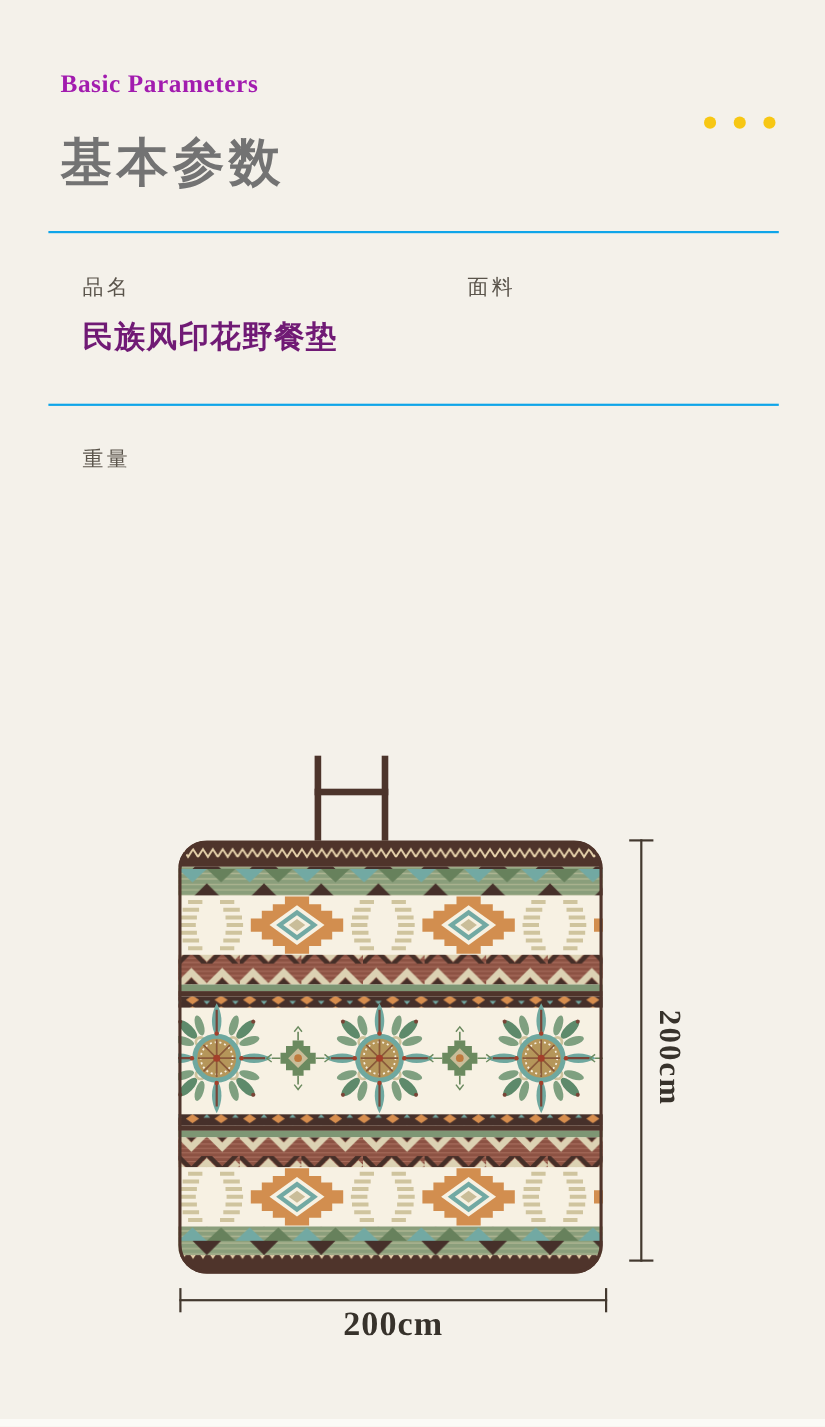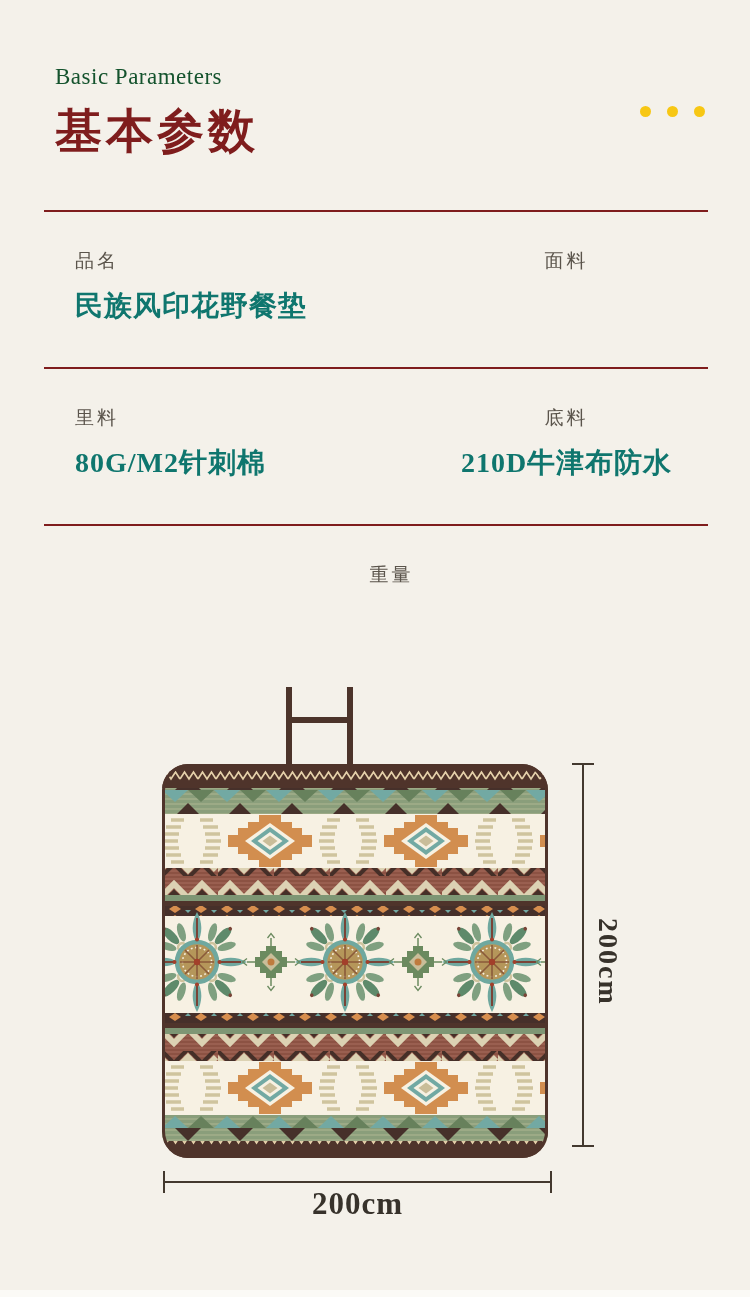--- a/index.html
+++ b/index.html
@@ -3,31 +3,31 @@
 <meta charset="utf-8">
 <style>
   html,body{margin:0;padding:0;}
   body{
     width:750px;height:1297px;position:relative;overflow:hidden;
     background:#f4f1ea;
     font-family:"Liberation Serif","DejaVu Serif",serif;
   }
   
   .header{position:absolute;top:64px;left:55px;}
-  .title-en{font-size:23px;font-weight:400;color:#14532d;letter-spacing:.5px;}
-  .title-zh{font-size:47px;font-weight:600;color:#7f1d1d;letter-spacing:4px;margin-top:10px;}
+  .title-en{font-size:23px;font-weight:700;color:#a21caf;letter-spacing:.5px;}
+  .title-zh{font-size:47px;font-weight:600;color:#737373;letter-spacing:4px;margin-top:27px;}
   .dots{position:absolute;top:106px;left:640px;display:flex;gap:16px;}
   .dot{width:11px;height:11px;border-radius:50%;background:#f7c714;}
   
   .specs{position:absolute;top:210px;left:44px;width:664px;}
-  .spec-row{border-top:2px solid #7f1d1d;padding:36px 0 42px 31px;display:flex;}
+  .spec-row{border-top:2px solid #0ea5e9;padding:36px 0 42px 31px;display:flex;}
   .spec-col-l{width:350px;}
-  .spec-col-r{flex:1;text-align:center;}
+  .spec-col-r{flex:1;}
   .spec-label{font-size:19px;color:#5a544b;letter-spacing:3px;}
-  .spec-value{font-size:28px;font-weight:700;color:#0f766e;letter-spacing:1px;margin-top:13px;}
+  .spec-value{font-size:28px;font-weight:700;color:#701a75;letter-spacing:1px;margin-top:13px;}
   
   .handle-bar{position:absolute;width:6px;height:78px;top:687px;background:#4c342b;}
   .handle-bar.l{left:286px;}
   .handle-bar.r{left:347px;}
   .handle-cross{position:absolute;left:286px;top:717px;width:67px;height:6px;background:#4c342b;}
   .mat{position:absolute;left:162px;top:764px;width:386px;height:394px;}
   .dim-v{position:absolute;left:582px;top:763px;width:2px;height:384px;background:#43392f;}
   .dim-v::before,.dim-v::after{content:"";position:absolute;left:-10px;width:22px;height:2px;background:#43392f;}
   .dim-v::before{top:0;}
   .dim-v::after{bottom:0;}
@@ -58,30 +58,20 @@
   <div class="spec-row">
     <div class="spec-col-l">
       <div class="spec-label">品名</div>
       <div class="spec-value">民族风印花野餐垫</div>
     </div>
     <div class="spec-col-r">
       <div class="spec-label">面料</div>
     </div>
   </div>
   <div class="spec-row">
-    <div class="spec-col-l">
-      <div class="spec-label">里料</div>
-      <div class="spec-value">80G/M2针刺棉</div>
-    </div>
-    <div class="spec-col-r">
-      <div class="spec-label">底料</div>
-      <div class="spec-value">210D牛津布防水</div>
-    </div>
-  </div>
-  <div class="spec-row">
     <div class="spec-col-r">
       <div class="spec-label">重量</div>
     </div>
   </div>
 </div>
 
 <div class="handle-bar l"></div>
 <div class="handle-bar r"></div>
 <div class="handle-cross"></div>
 

